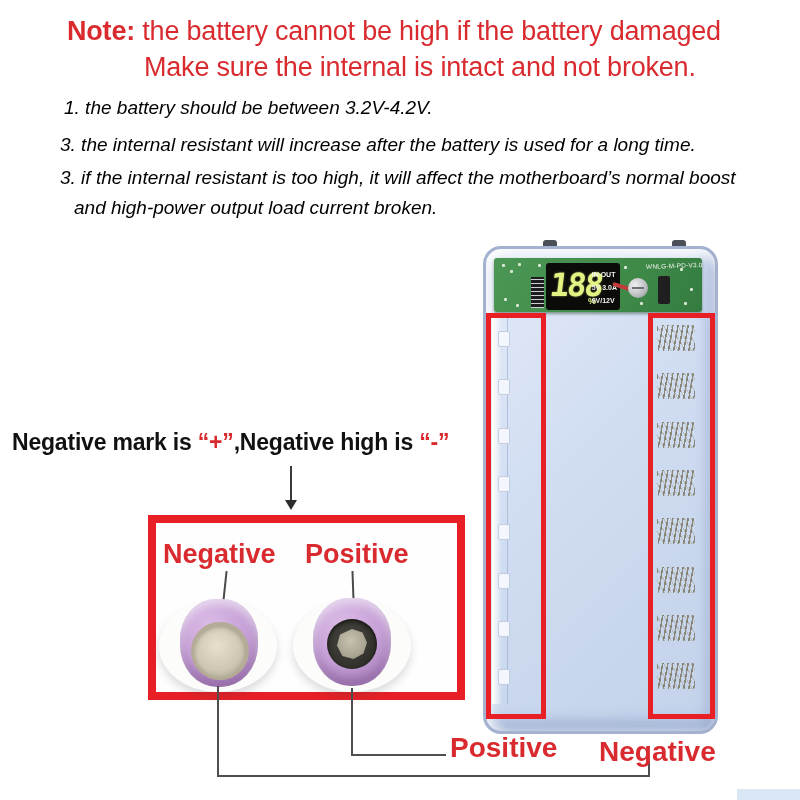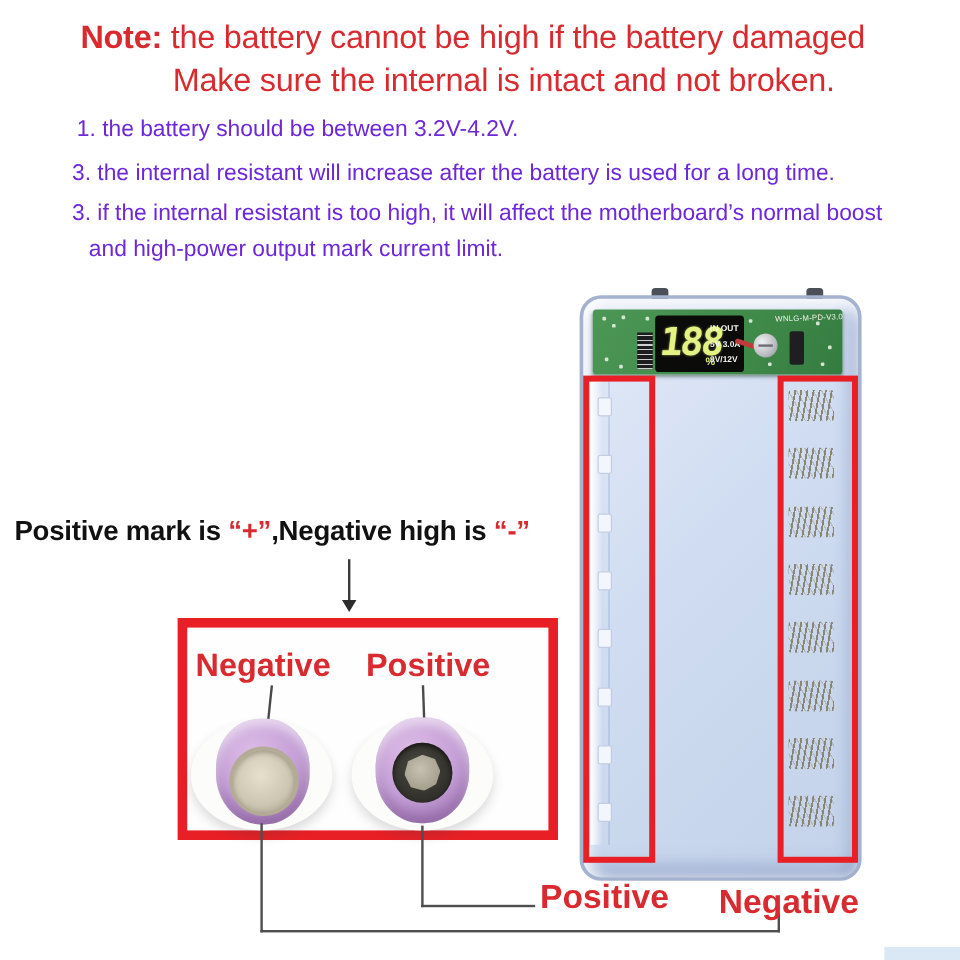--- a/index.html
+++ b/index.html
@@ -6,21 +6,21 @@
   body{width:800px;height:800px;background:#ffffff;font-family:"Liberation Sans",sans-serif;position:relative;overflow:hidden;}
   #canvas{position:absolute;inset:0;width:800px;height:800px;}
 
   
   .note-line{position:absolute;white-space:nowrap;color:#d92b2f;font-size:27px;letter-spacing:-0.2px;}
   .note-line b{font-weight:bold;}
   #note1{left:67px;top:16px;}
   #note2{left:144px;top:52px;}
 
   
-  .inst{position:absolute;white-space:nowrap;color:#6d28d9;font-size:19px;}
+  .inst{position:absolute;white-space:nowrap;color:#000000;font-size:19px;font-style:italic;}
   #inst0{left:64px;top:97px;}
   #inst1{left:60px;top:134px;}
   #inst2{left:60px;top:167px;}
   #inst3{left:74px;top:197px;}
 
   
   #polarity{position:absolute;left:12px;top:429px;font-size:23px;font-weight:bold;color:#111;white-space:nowrap;letter-spacing:-0.2px;}
   #polarity .red{color:#d92b2f;}
   #pol-arrow-line{position:absolute;left:290px;top:466px;width:2px;height:36px;background:#3a3a3a;}
   #pol-arrow-head{position:absolute;left:285px;top:500px;width:0;height:0;border-left:6px solid transparent;border-right:6px solid transparent;border-top:10px solid #2c2c2c;}
@@ -107,23 +107,23 @@
 <body>
 
 <div id="canvas">
 
   <div id="note1" class="note-line"><b>Note:</b><span> the battery cannot be high if the battery damaged</span></div>
   <div id="note2" class="note-line">Make sure the internal is intact and not broken.</div>
 
   <div id="inst0" class="inst">1. the battery should be between 3.2V-4.2V.</div>
   <div id="inst1" class="inst">3. the internal resistant will increase after the battery is used for a long time.</div>
   <div id="inst2" class="inst">3. if the internal resistant is too high, it will affect the motherboard’s normal boost</div>
-  <div id="inst3" class="inst">and high-power output mark current limit.</div>
-
-  <div id="polarity"><span>Positive mark is </span><span class="red">“+”</span><span>,Negative high is </span><span class="red">“-”</span></div>
+  <div id="inst3" class="inst">and high-power output load current broken.</div>
+
+  <div id="polarity"><span>Negative mark is </span><span class="red">“+”</span><span>,Negative high is </span><span class="red">“-”</span></div>
   <div id="pol-arrow-line"></div>
   <div id="pol-arrow-head"></div>
 
   <div id="tab1" class="top-tab"></div>
   <div id="tab2" class="top-tab"></div>
   <div id="case"></div>
   <div id="case-left-sheen"></div>
   <div id="case-seam"></div>
 
   <div id="pcb">

